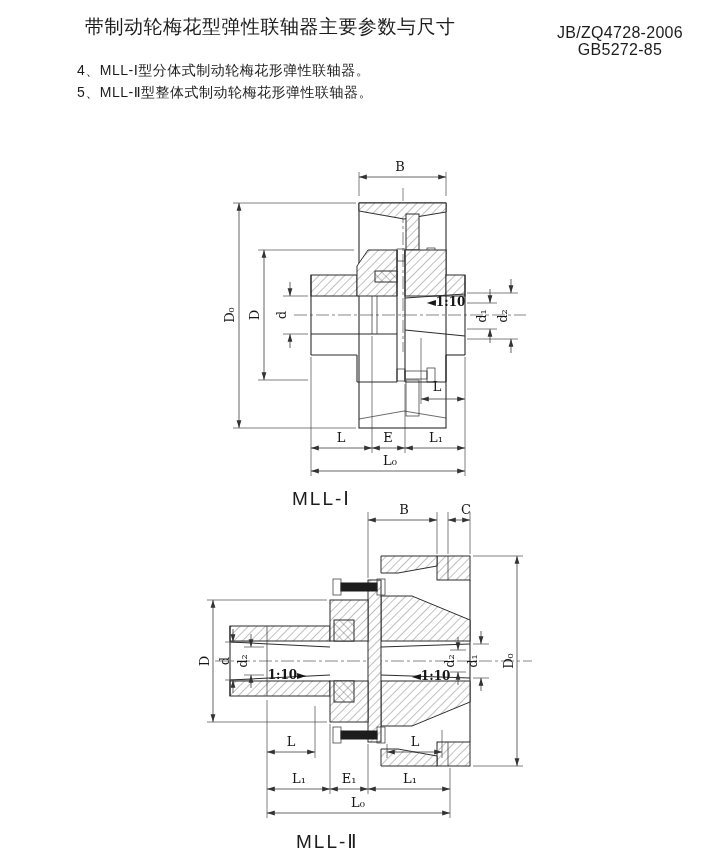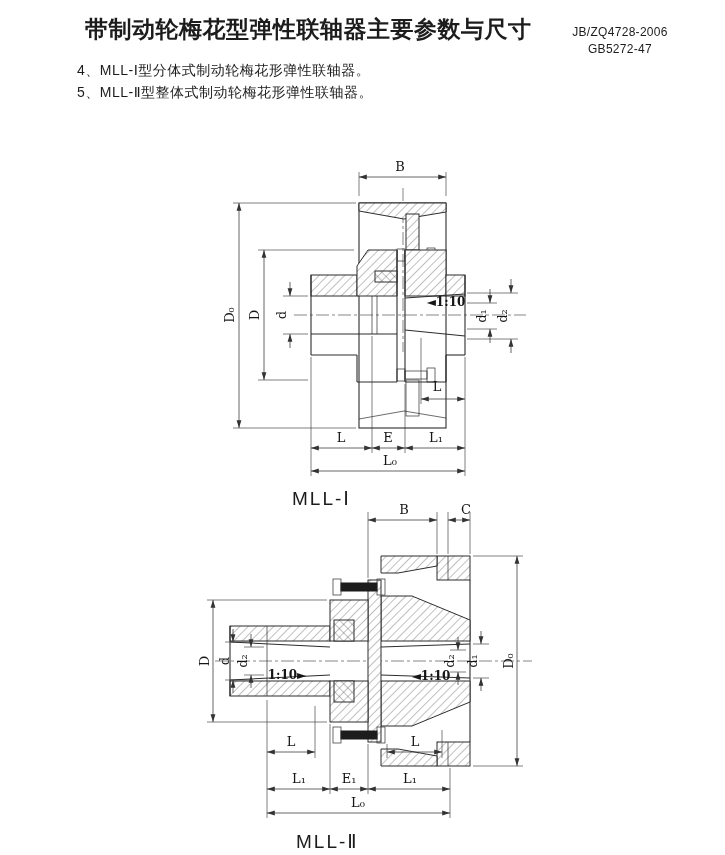--- a/index.html
+++ b/index.html
@@ -4,26 +4,26 @@
 <style>
   html,body { margin:0; padding:0; }
   body {
     width:725px; height:855px; position:relative;
     background:#ffffff; overflow:hidden;
     font-family:"Liberation Sans","DejaVu Sans",sans-serif;
     color:#1c1c1c;
   }
   .title {
     position:absolute; left:85px; top:14px;
-    font-size:23px; font-weight:bold; letter-spacing:0.5px;
+    font-size:19px; font-weight:normal; letter-spacing:0.5px;
     white-space:nowrap;
   }
   .standards {
     position:absolute; left:554px; top:24px; width:132px;
-    text-align:center; font-size:12px; line-height:17px;
+    text-align:center; font-size:16px; line-height:17px;
     letter-spacing:0.3px;
   }
   .note {
     position:absolute; left:77px; font-size:14px;
     letter-spacing:0.5px; white-space:nowrap;
   }
   .note4 { top:62px; }
   .note5 { top:84px; }
   .caption {
     position:absolute; font-size:19px; letter-spacing:2px;
@@ -45,21 +45,21 @@
   .blk  { fill:#1d1d1d; stroke:#1d1d1d; }
   .wh   { fill:#ffffff; stroke:none; }
 </style>
 </head>
 <body>
 
 <div class="title">带制动轮梅花型弹性联轴器主要参数与尺寸</div>
 
 <div class="standards">
   <div>JB/ZQ4728-2006</div>
-  <div>GB5272-47</div>
+  <div>GB5272-85</div>
 </div>
 
 <div class="note note4">4、MLL-Ⅰ型分体式制动轮梅花形弹性联轴器。</div>
 <div class="note note5">5、MLL-Ⅱ型整体式制动轮梅花形弹性联轴器。</div>
 
 <svg class="draw" width="725" height="855" viewBox="0 0 725 855">
   <defs>
     <pattern id="h" patternUnits="userSpaceOnUse" width="6" height="6" patternTransform="rotate(45)">
       <rect width="6" height="6" fill="#ffffff"></rect>
       <line x1="0" y1="0" x2="0" y2="6" stroke="#4a4a4a" stroke-width="0.7"></line>

